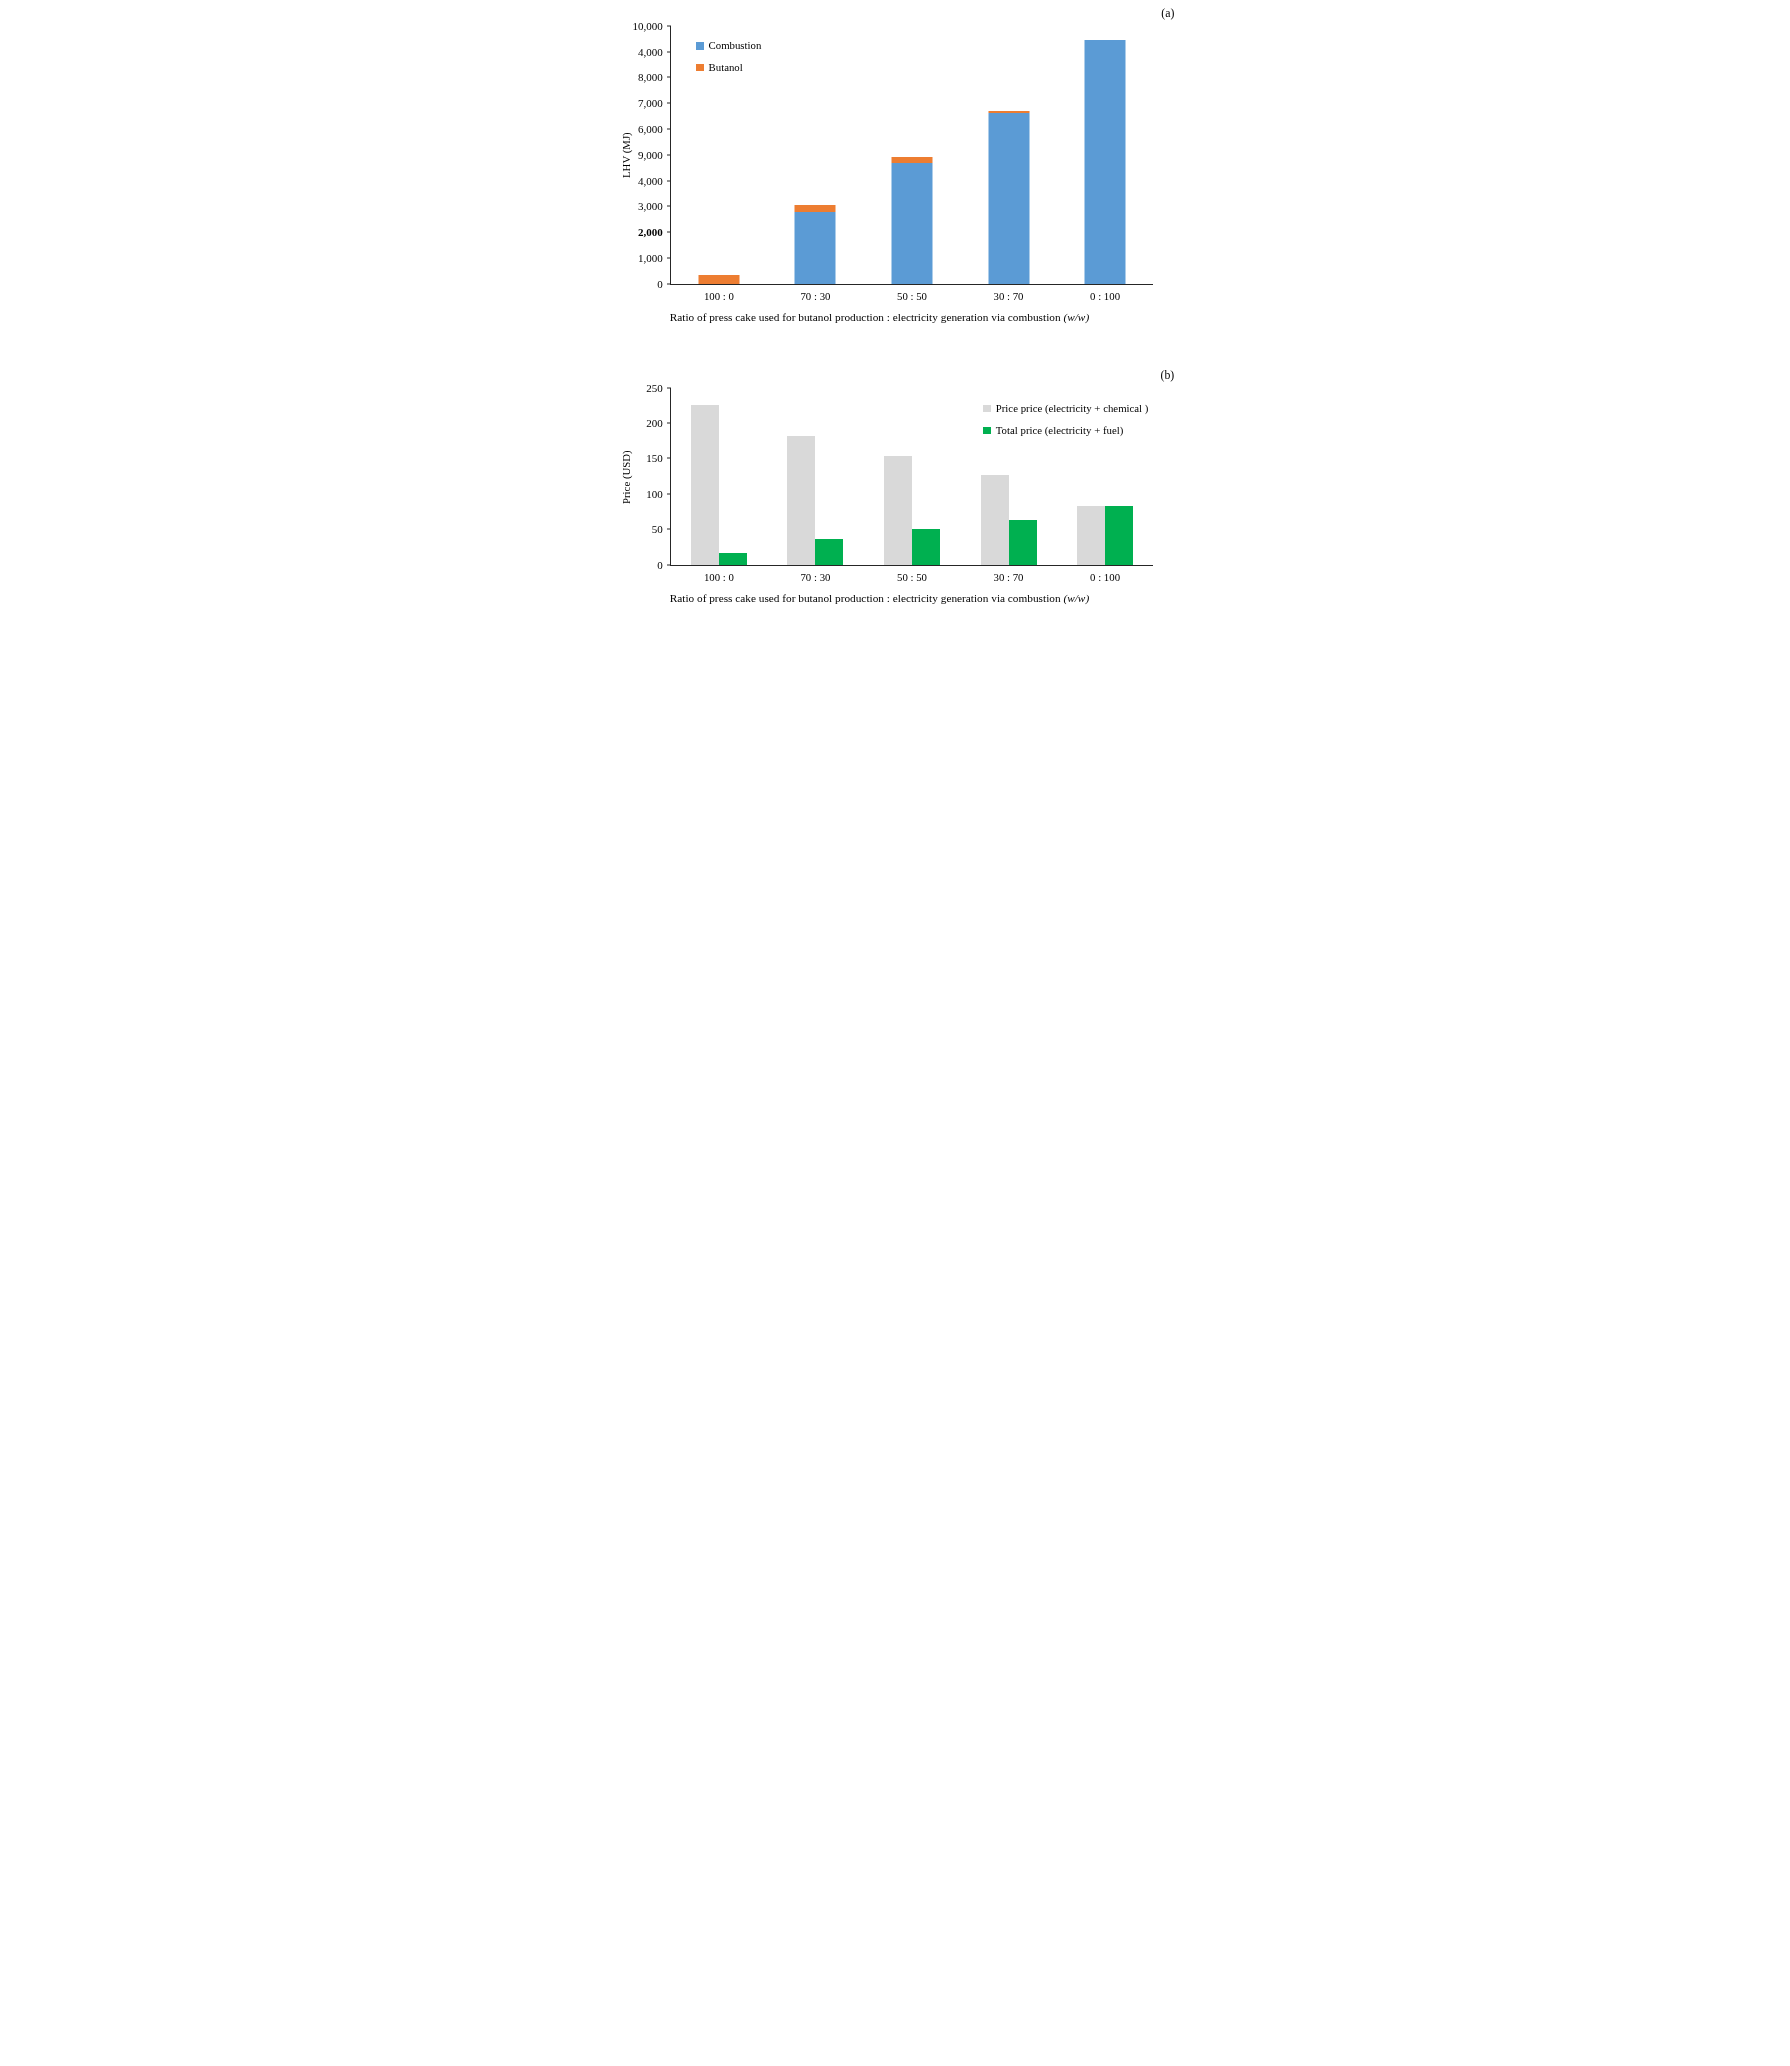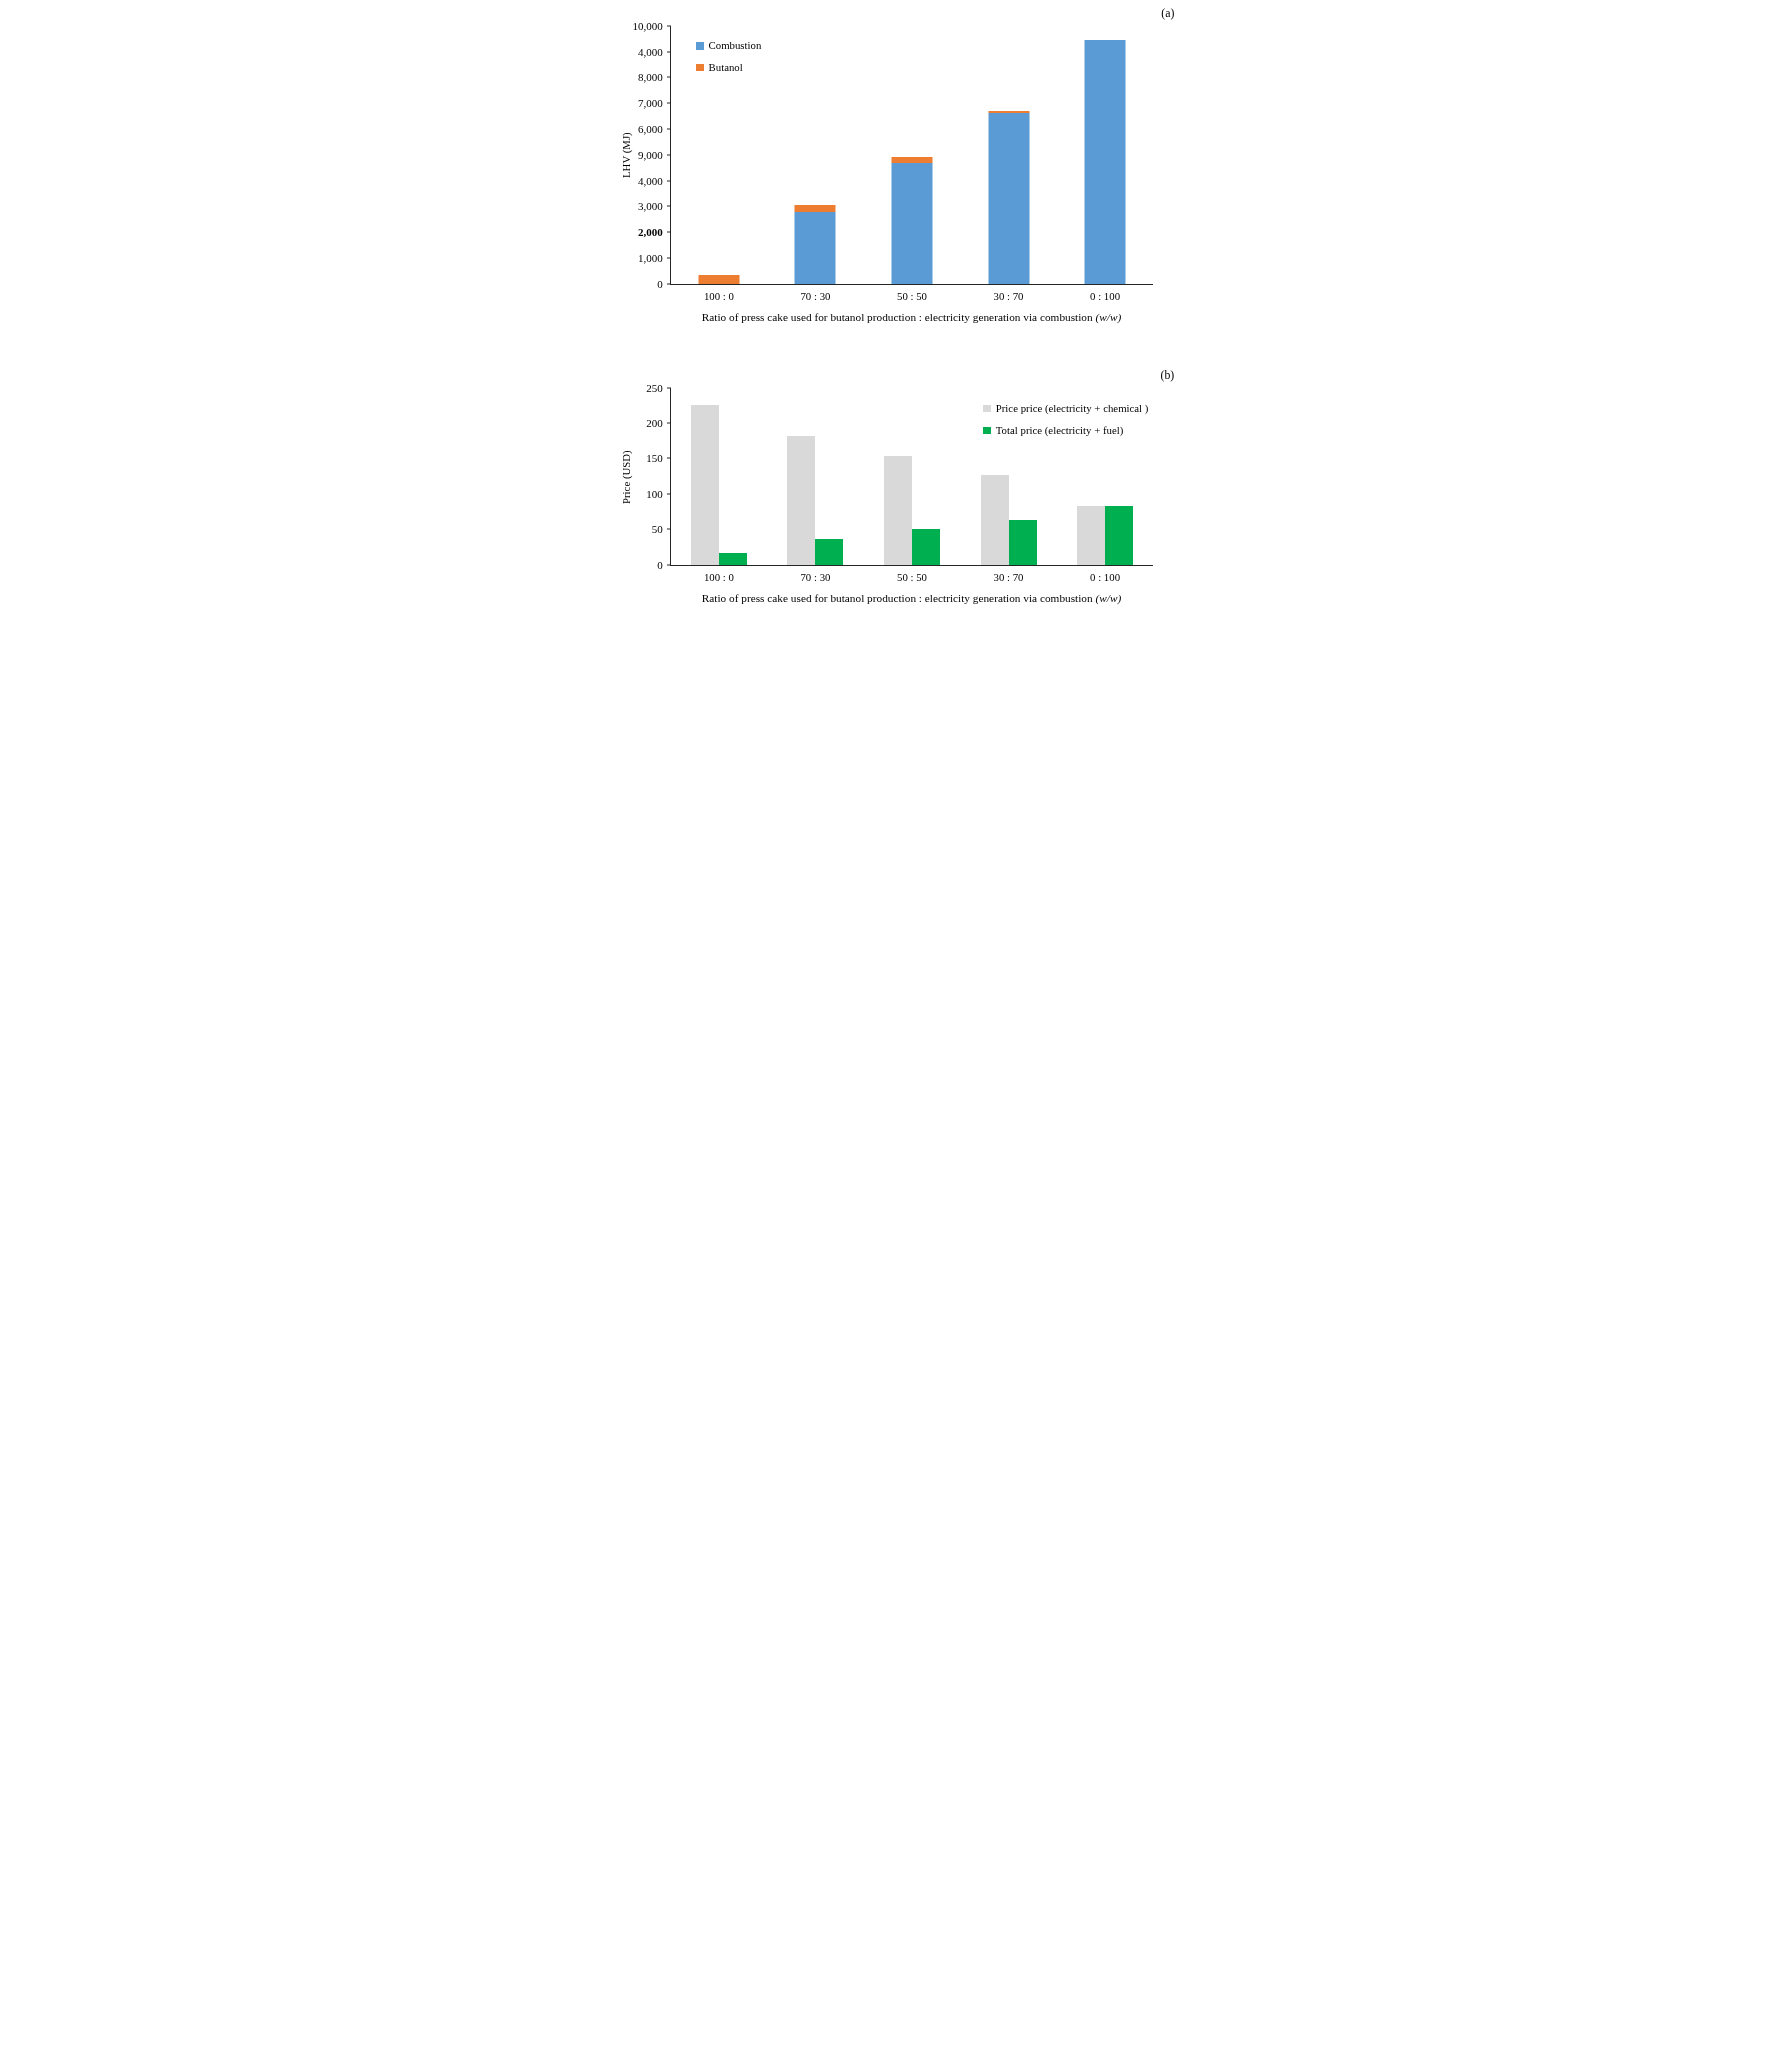--- a/index.html
+++ b/index.html
@@ -115,21 +115,20 @@
     display: inline-block;
     width: 7.4px;
     height: 7.4px;
     flex: 0 0 auto;
   }
 
   .x-axis-title {
     margin-left: 55px;
     margin-right: 22px;
     margin-top: 2px;
-    text-align: center;
     font-size: 11.3px;
     line-height: 1.2;
     white-space: nowrap;
   }
   .it { font-style: italic; }
 </style>
 </head>
 <body>
 
 <div class="figure">

